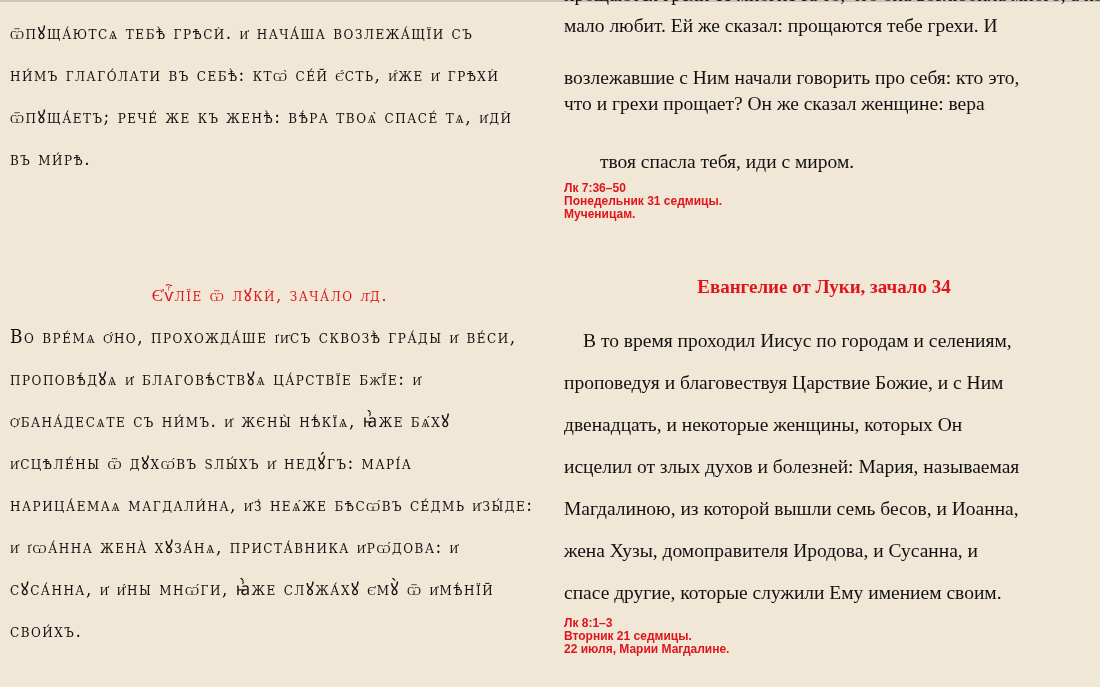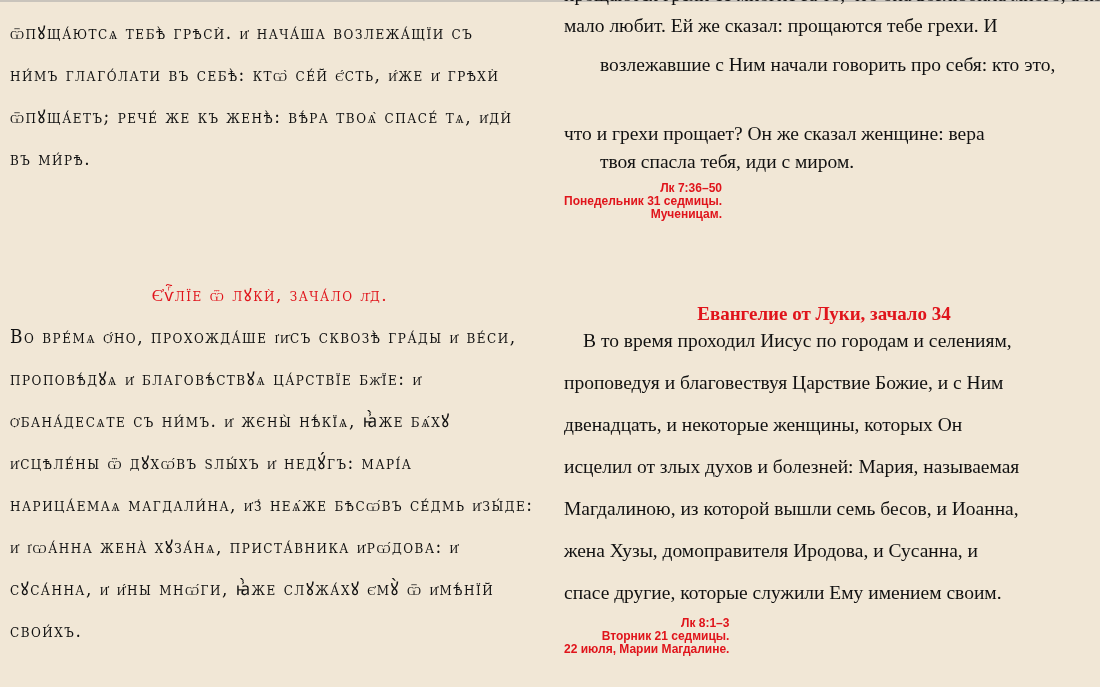--- a/index.html
+++ b/index.html
@@ -78,21 +78,21 @@
   .ref {
     position: absolute;
     left: 0;
     font-family: "Liberation Sans", sans-serif;
     font-weight: bold;
     font-size: 12px;
     line-height: 13px;
     color: #E0141B;
     white-space: nowrap;
   }
-  .ref div { height: 13px; text-align: right; }
+  .ref div { height: 13px; }
 </style>
 </head>
 <body>
 
 <div class="top-border"></div>
 
 <div class="col col-slavonic slav">
 
   <div class="line" style="top:-26px;">ᲂу҆́бо грѣхѝ є҆ѧ̀ мнѡ́зи, ꙗ҆́кѡ возлюбѝ мно́гѡ: а҆ є҆мꙋ́же ма́лѡ</div>
 
@@ -114,32 +114,32 @@
     <div class="line" style="top:574px;">сꙋса́нна, и҆ и҆́ны мнѡ́ги, ꙗ҆̀же слꙋжа́хꙋ є҆мꙋ̀ ѿ и҆мѣ́нїй</div>
     <div class="line" style="top:616px;">свои́хъ.</div>
   </div>
 </div>
 
 <div class="col col-russian rus">
   <div class="line" style="top:-20px;">прощаются грехи ее многие за то, что она возлюбила много, а кому</div>
 
   <div>
     <div class="line" style="top:11px;">мало любит. Ей же сказал: прощаются тебе грехи. И</div>
-    <div class="line" style="top:50px;margin-left:36px;">возлежавшие с Ним начали говорить про себя: кто это,</div>
-    <div class="line" style="top:119px;">что и грехи прощает? Он же сказал женщине: вера</div>
+    <div class="line" style="top:63px;">возлежавшие с Ним начали говорить про себя: кто это,</div>
+    <div class="line" style="top:89px;">что и грехи прощает? Он же сказал женщине: вера</div>
     <div class="line" style="top:147px;margin-left:36px;">твоя спасла тебя, иди с миром.</div>
     <div class="ref" style="top:182px;">
       <div>Лк 7:36–50</div>
       <div>Понедельник 31 седмицы.</div>
       <div>Мученицам.</div>
     </div>
   </div>
 
   <div>
-    <div class="heading heading-rus" style="top:299px;">Евангелие от Луки, зачало 34</div>
+    <div class="heading heading-rus" style="top:272px;">Евангелие от Луки, зачало 34</div>
     <div class="line" style="top:326px;margin-left:19px;">В то время проходил Иисус по городам и селениям,</div>
     <div class="line" style="top:368px;">проповедуя и благовествуя Царствие Божие, и с Ним</div>
     <div class="line" style="top:410px;">двенадцать, и некоторые женщины, которых Он</div>
     <div class="line" style="top:452px;">исцелил от злых духов и болезней: Мария, называемая</div>
     <div class="line" style="top:494px;">Магдалиною, из которой вышли семь бесов, и Иоанна,</div>
     <div class="line" style="top:536px;">жена Хузы, домоправителя Иродова, и Сусанна, и</div>
     <div class="line" style="top:578px;">спасе другие, которые служили Ему имением своим.</div>
     <div class="ref" style="top:617px;">
       <div>Лк 8:1–3</div>
       <div>Вторник 21 седмицы.</div>

